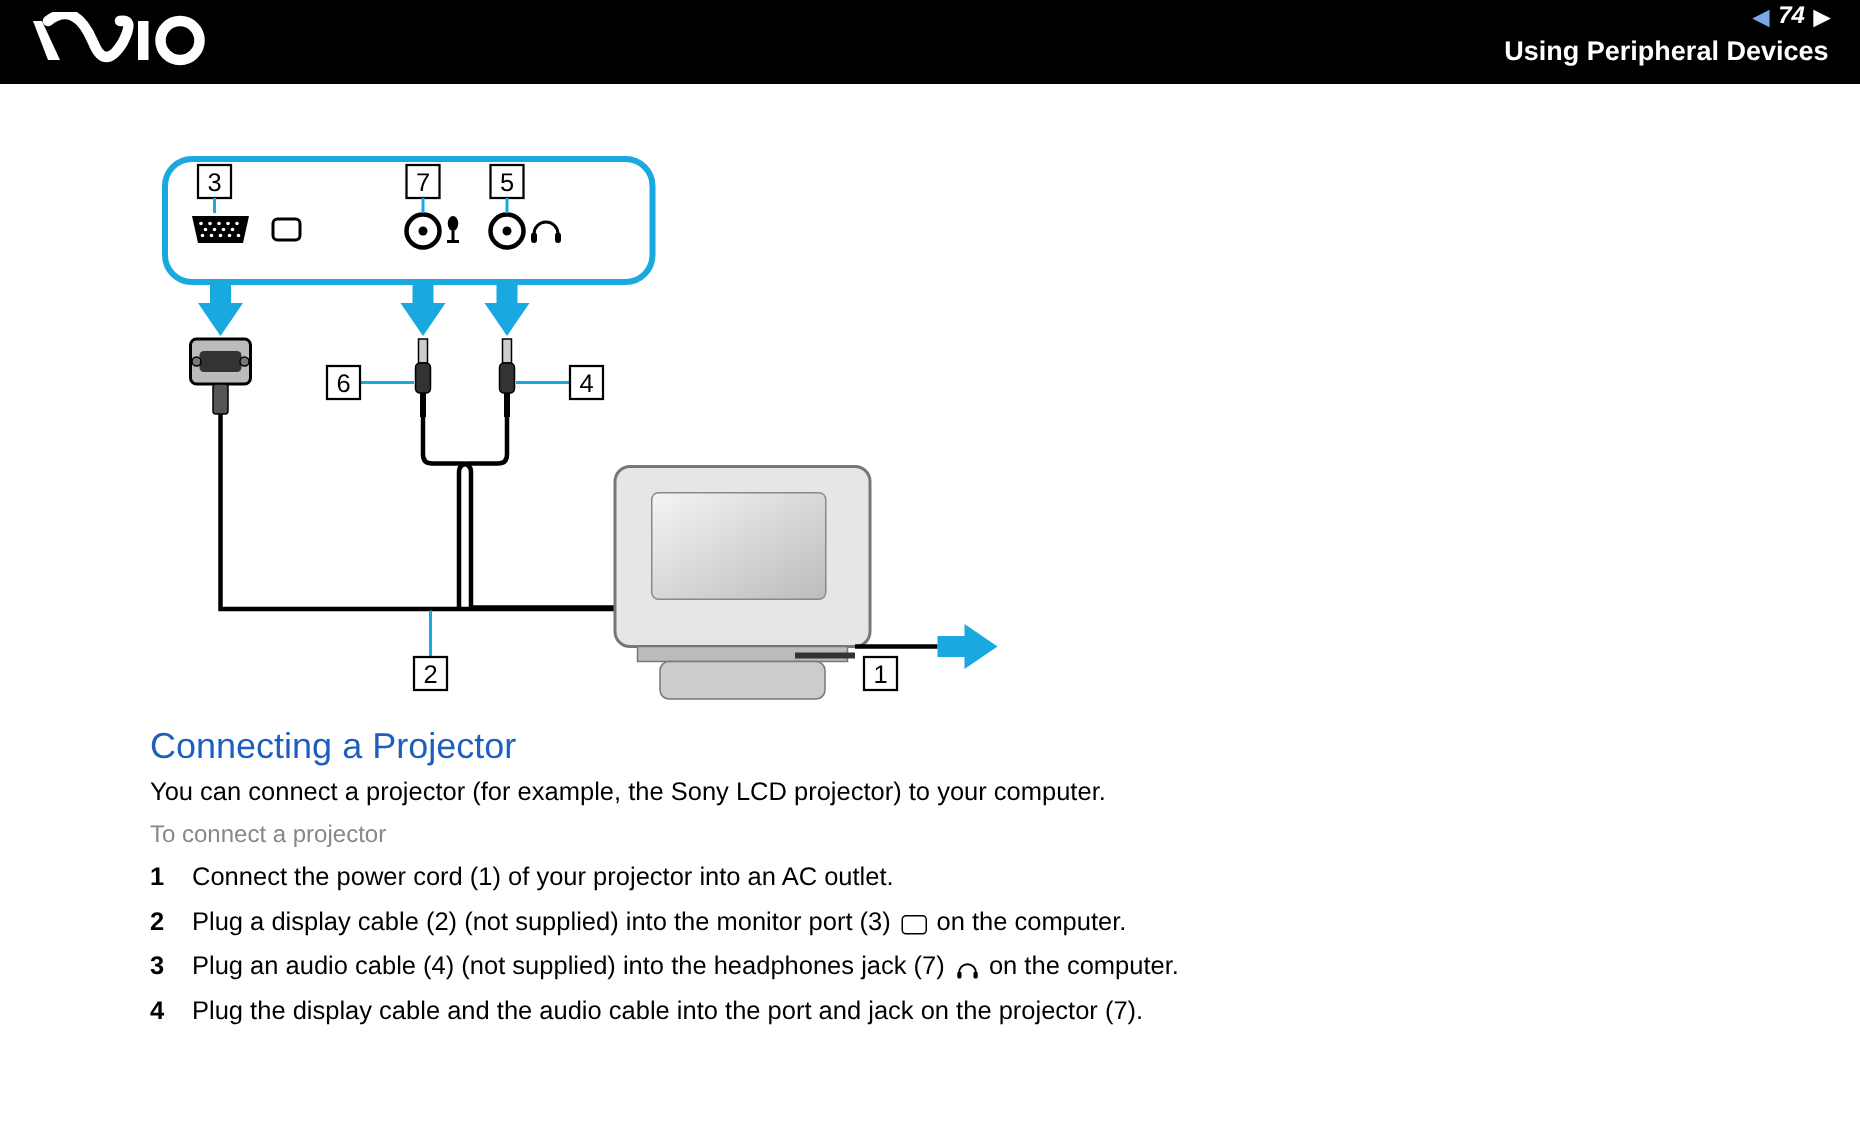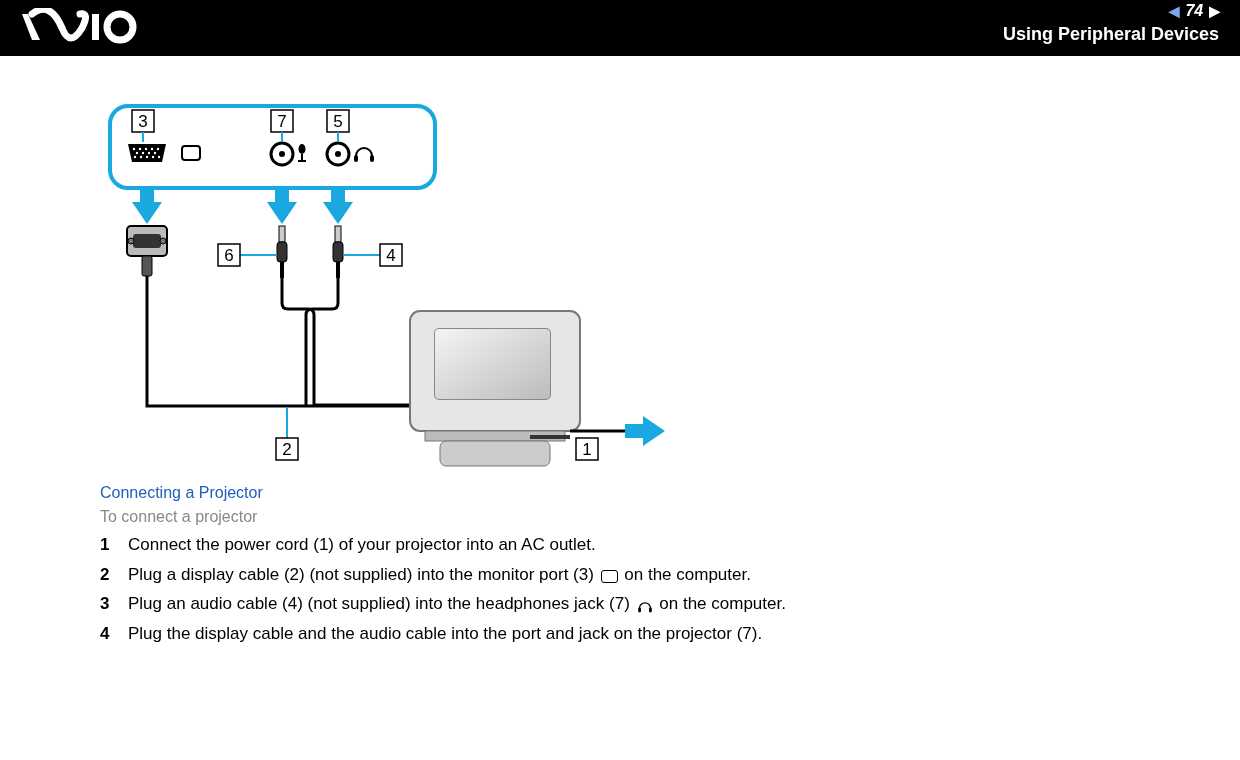--- a/index.html
+++ b/index.html
@@ -49,21 +49,21 @@
   }
   .diagram-area {
     width: 600px;
     height: 390px;
     position: relative;
     margin-top: 10px;
   }
   svg { display: block; }
   .heading-blue {
     color: #1d5fbf;
-    font-size: 16px;
+    font-size: 24px;
     margin: 8px 0 6px 0;
     font-weight: normal;
   }
   .body-text {
     font-size: 17px;
     margin: 4px 0 10px 0;
   }
   .sub-heading {
     color: #888;
     font-size: 16px;
@@ -255,20 +255,21 @@
         <text x="487" y="369" class="callout-label">1</text>
 
         <line x1="43" y1="46" x2="43" y2="56" stroke="#1aa8e0" stroke-width="2"></line>
         <line x1="182" y1="46" x2="182" y2="56" stroke="#1aa8e0" stroke-width="2"></line>
         <line x1="238" y1="46" x2="238" y2="56" stroke="#1aa8e0" stroke-width="2"></line>
       </g>
     </svg>
   </div>
 
   <h2 class="heading-blue">Connecting a Projector</h2>
+  <p class="body-text">You can connect a projector (for example, the Sony LCD projector) to your computer.</p>
   <h3 class="sub-heading">To connect a projector</h3>
 
   <ol class="steps">
     <li>
       <span class="num">1</span>
       <span>Connect the power cord (1) of your projector into an AC outlet.</span>
     </li>
     <li>
       <span class="num">2</span>
       <span>

